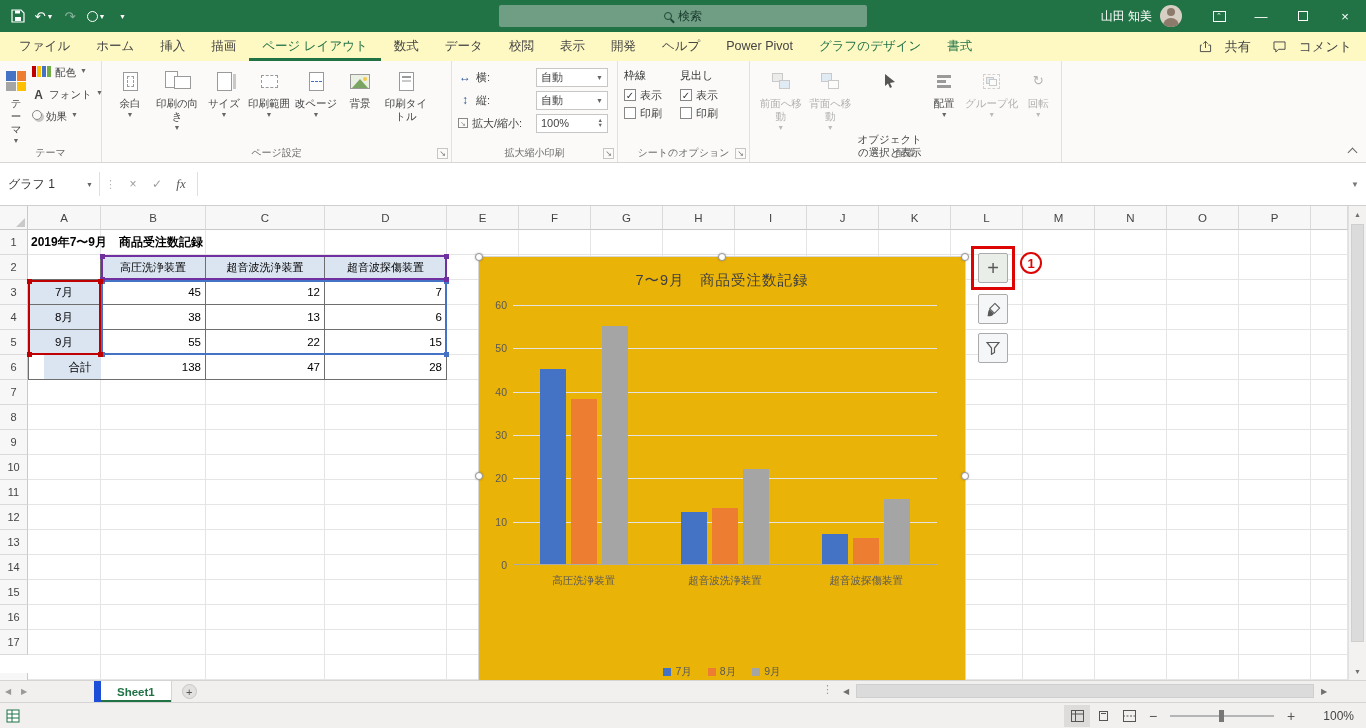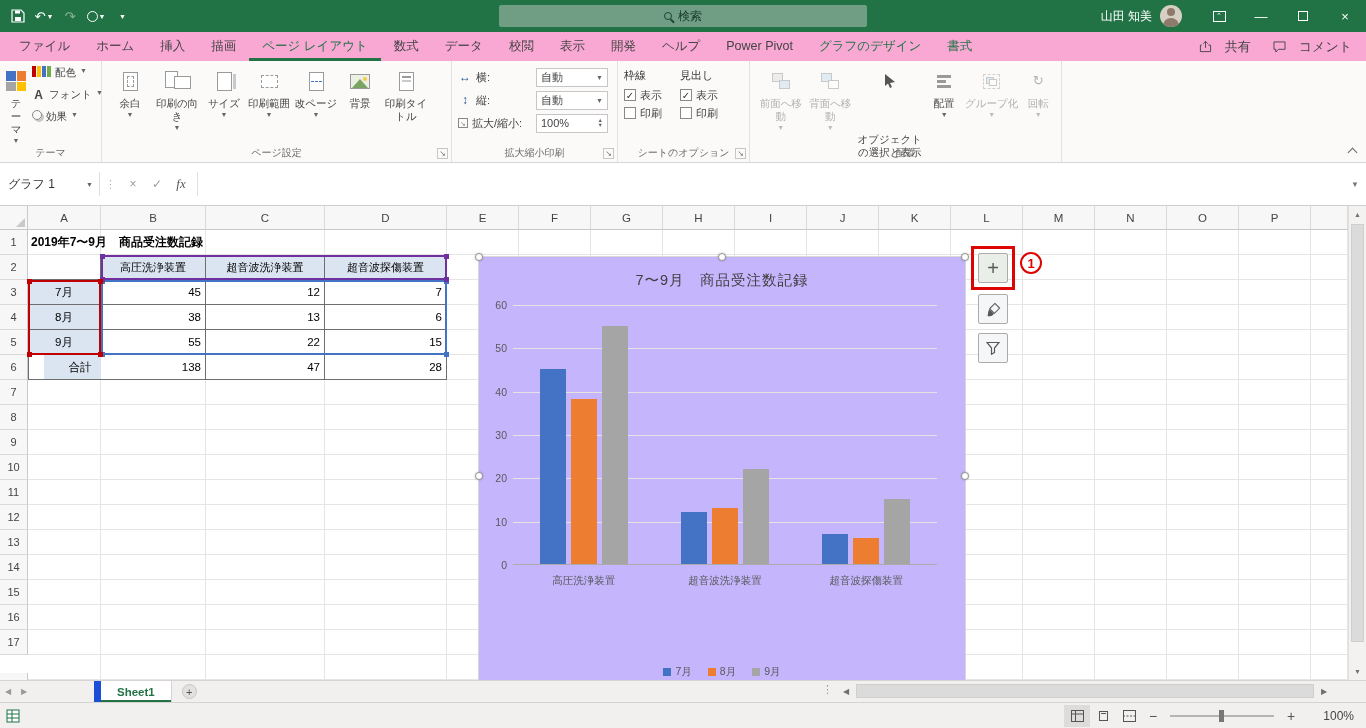--- a/index.html
+++ b/index.html
@@ -22,21 +22,21 @@
   #tb-right{position:absolute;right:0;top:0;height:32px;display:flex;align-items:center;}
   .user-name{font-size:12px;margin-right:8px;}
   .avatar{width:22px;height:22px;border-radius:50%;background:#D8CFC4;position:relative;overflow:hidden;margin-right:16px;}
   .avatar::before{content:"";position:absolute;top:3px;left:7px;width:8px;height:8px;border-radius:50%;background:#8C7B6A;}
   .avatar::after{content:"";position:absolute;top:13px;left:3px;width:16px;height:10px;border-radius:8px 8px 0 0;background:#8C7B6A;}
   .win-btn{width:42px;height:32px;display:flex;align-items:center;justify-content:center;font-size:13px;color:#fff;}
   .ribopt{width:13px;height:11px;border:1px solid #fff;display:flex;align-items:center;justify-content:center;font-size:7px;}
   .maxbox{width:10px;height:10px;border:1px solid #fff;}
 
   
-  #tabsrow{position:absolute;left:0;top:32px;right:0;height:29px;background:#f9a8d4;display:flex;align-items:stretch;padding-left:6px;}
+  #tabsrow{position:absolute;left:0;top:32px;right:0;height:29px;background:#fef9c3;display:flex;align-items:stretch;padding-left:6px;}
   .rtab{padding:0 13px;line-height:29px;font-size:12.5px;color:#444;white-space:nowrap;}
   .rtab.active{color:#217346;box-shadow:inset 0 -3px 0 #217346;}
   .rtab.contextual{color:#217346;}
   #tabs-right{position:absolute;right:14px;top:32px;height:29px;display:flex;align-items:center;gap:22px;color:#444;}
   .pill-btn{display:flex;align-items:center;gap:13px;font-size:13px;}
 
   
   #ribbon{position:absolute;left:0;top:61px;right:0;height:102px;background:#FBFAF9;border-bottom:1px solid #D8D6D4;display:flex;}
   .rgroup{position:relative;height:100%;border-right:1px solid #E3E1DF;padding:5px 4px 16px 6px;display:flex;align-items:flex-start;}
   .glabel{position:absolute;bottom:2px;left:0;right:0;text-align:center;font-size:10px;color:#6B6B6B;white-space:nowrap;}
@@ -116,21 +116,21 @@
   .tcell{position:absolute;display:flex;align-items:center;font-size:11.5px;color:#000;background:#fff;
          border-right:1px solid #6E6E6E;border-bottom:1px solid #6E6E6E;z-index:2;}
   .tcell.c{justify-content:center;}
   .tcell.r{justify-content:flex-end;padding-right:4px;}
   .tcell.fill{background:#DBE5F1;}
   .tblborder{position:absolute;border:1px solid #6E6E6E;z-index:2;pointer-events:none;}
   .rangebox{position:absolute;z-index:3;pointer-events:none;}
   .rh{position:absolute;width:5px;height:5px;z-index:4;}
 
   
-  #chart{position:absolute;left:478px;top:50px;width:488px;height:440px;background:#c4b5fd;border:1px solid #D7D7D7;z-index:5;}
+  #chart{position:absolute;left:478px;top:50px;width:488px;height:440px;background:#eab308;border:1px solid #D7D7D7;z-index:5;}
   .chart-title{position:absolute;top:14px;left:0;right:0;text-align:center;font-size:14.5px;color:#404040;letter-spacing:1px;}
   #plot{position:absolute;left:34px;top:48px;width:424px;height:260px;}
   .gline{position:absolute;left:0;right:0;height:1px;background:#E3E3E3;}
   .gline.base{background:#ABABAB;}
   .ylab{position:absolute;left:-32px;width:26px;text-align:right;font-size:10.5px;color:#595959;}
   .bar{position:absolute;bottom:1px;}
   .catlab{position:absolute;font-size:10.5px;color:#595959;text-align:center;}
   #legend{position:absolute;bottom:16px;left:0;right:0;display:flex;justify-content:center;gap:16px;font-size:10.5px;color:#595959;}
   .lgi{display:flex;align-items:center;gap:4px;}
   .lgsw{width:8px;height:8px;}

